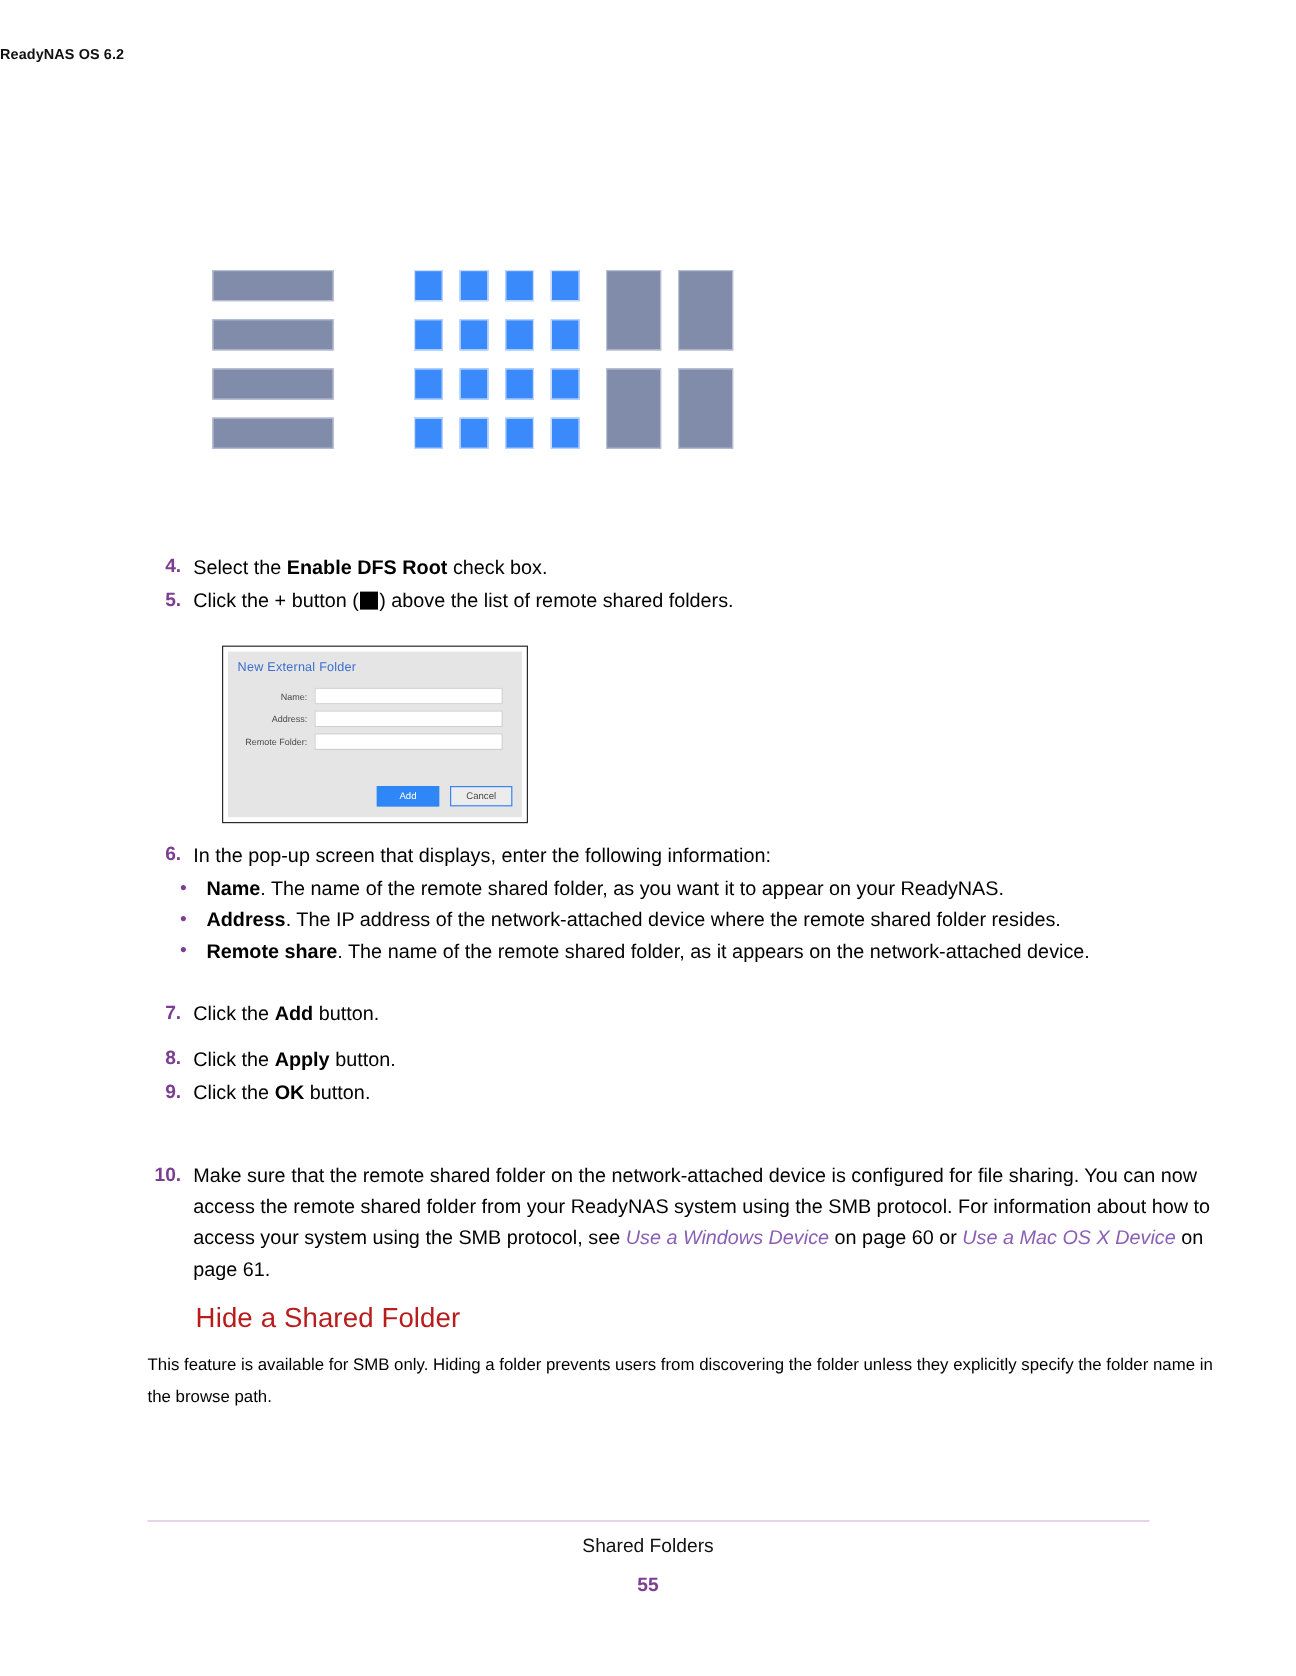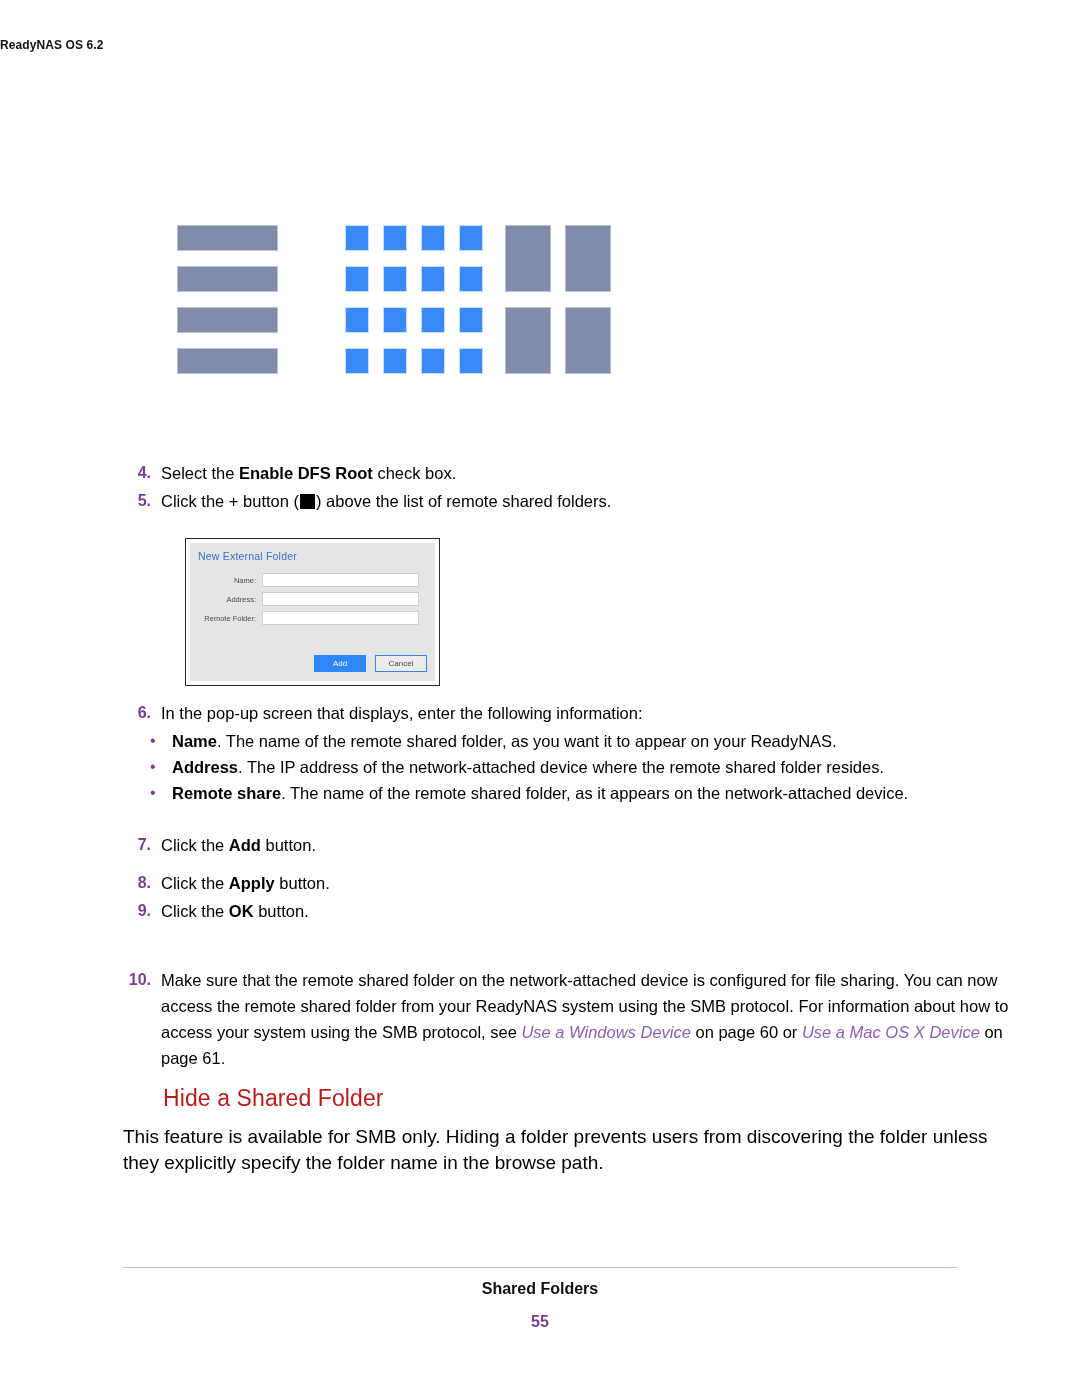--- a/index.html
+++ b/index.html
@@ -233,41 +233,41 @@
     font-size: 23px;
     color: #b91c1c;
     letter-spacing: 0.1px;
     margin-left: 40px;
   }
   .section-body {
     position: absolute;
     top: 1124px;
     left: 123px;
     width: 890px;
-    font-size: 19px;
+    font-size: 14px;
     line-height: 26px;
   }
 
   
   .footer-rule {
     position: absolute;
     top: 1267px;
     left: 123px;
     width: 835px;
     height: 1px;
     background: #d5b9d8;
   }
   .footer-title {
     position: absolute;
     top: 1280px;
     left: 0;
     width: 1080px;
     text-align: center;
     font-size: 16px;
-    font-weight: bold;
+    font-weight: normal;
     color: #111;
   }
   .footer-page {
     position: absolute;
     top: 1313px;
     left: 0;
     width: 1080px;
     text-align: center;
     font-size: 16px;
     font-weight: bold;

